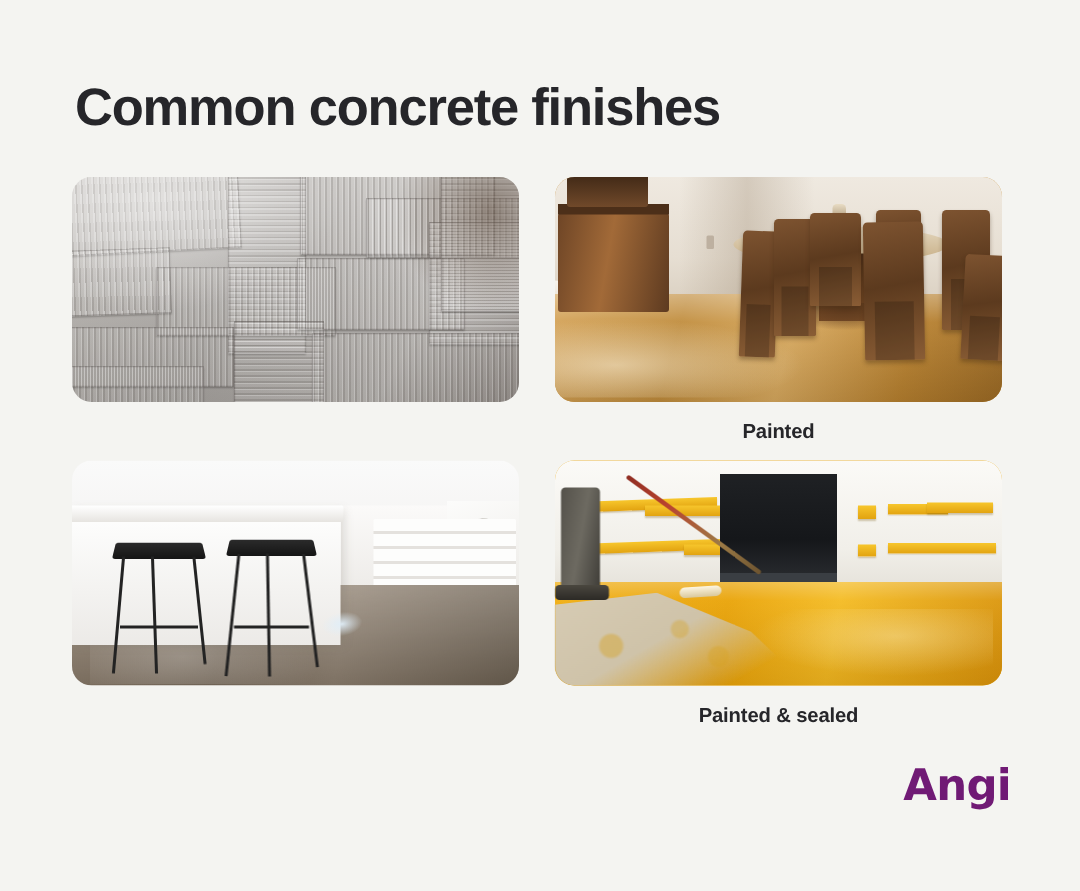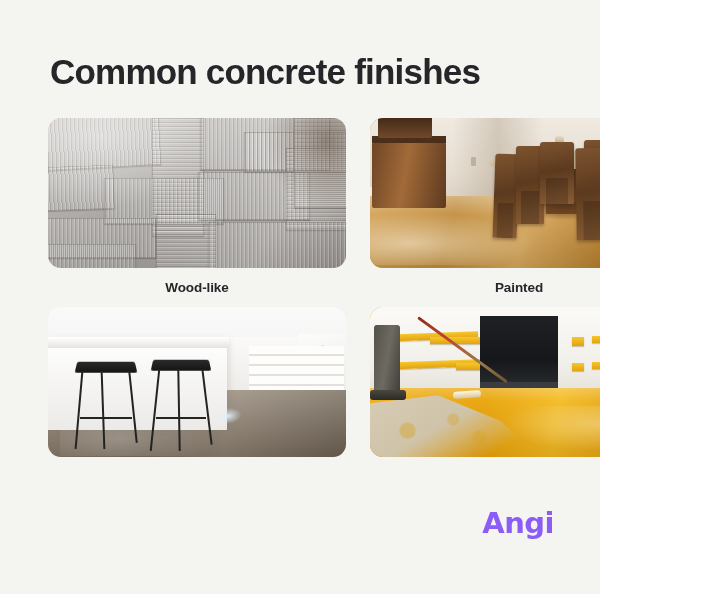--- a/index.html
+++ b/index.html
@@ -10,21 +10,21 @@
     overflow: hidden;
   }
 
   body {
     font-family: "Liberation Sans", sans-serif;
     background: #ffffff;
   }
 
   .infographic {
     position: relative;
-    width: 600px;
+    width: 720px;
     height: 594px;
     background: #f4f4f1;
     overflow: hidden;
   }
 
   
   .title {
     position: absolute;
     left: 50px;
     top: 52px;
@@ -307,21 +307,21 @@
   }
 
   
   .logo {
     position: absolute;
     right: 46px;
     top: 509px;
     font-size: 29px;
     font-weight: 700;
     letter-spacing: -0.5px;
-    color: #8b5cf6;
+    color: #701a75;
     font-family: "DejaVu Sans", sans-serif;
     line-height: 1;
   }
 </style>
 </head>
 <body>
 
 <div class="infographic">
 
   <div class="title">Common concrete finishes</div>
@@ -341,21 +341,20 @@
           <div class="plank" style="left:150px; top:54px; width:112px; height:48px;"></div>
           <div class="plank v" style="left:108px; top:96px; width:60px; height:62px;"></div>
           <div class="plank" style="left:-10px; top:100px; width:118px; height:40px;"></div>
           <div class="plank" style="left:-4px; top:126px; width:92px; height:34px;"></div>
           <div class="plank" style="left:160px; top:104px; width:150px; height:54px;"></div>
           <div class="plank v" style="left:246px; top:-6px; width:62px; height:96px;"></div>
         </div>
         <div class="wood-light"></div>
         <div class="wood-dark"></div>
       </div>
-      <div class="caption">Wood-like</div>
     </div>
 
     <div class="cell">
       <div class="photo p-stained">
         <div class="st-wall"></div>
         <div class="st-wall-shadow"></div>
         <div class="st-outlet"></div>
         <div class="st-baseboard"></div>
         <div class="st-floor"></div>
         <div class="st-floor-sheen"></div>
@@ -434,19 +433,20 @@
         <div class="pa-gloss"></div>
         <div class="pa-dry"></div>
         <div class="pa-dry-spots"></div>
 
         <div class="pa-pole"></div>
         <div class="pa-roller"></div>
 
         <div class="pa-worker-leg"></div>
         <div class="pa-boot"></div>
       </div>
+      <div class="caption">Painted &amp; sealed</div>
     </div>
 
   </div>
 
   <div class="logo">Angi</div>
 
 </div>
 
 </body></html>

